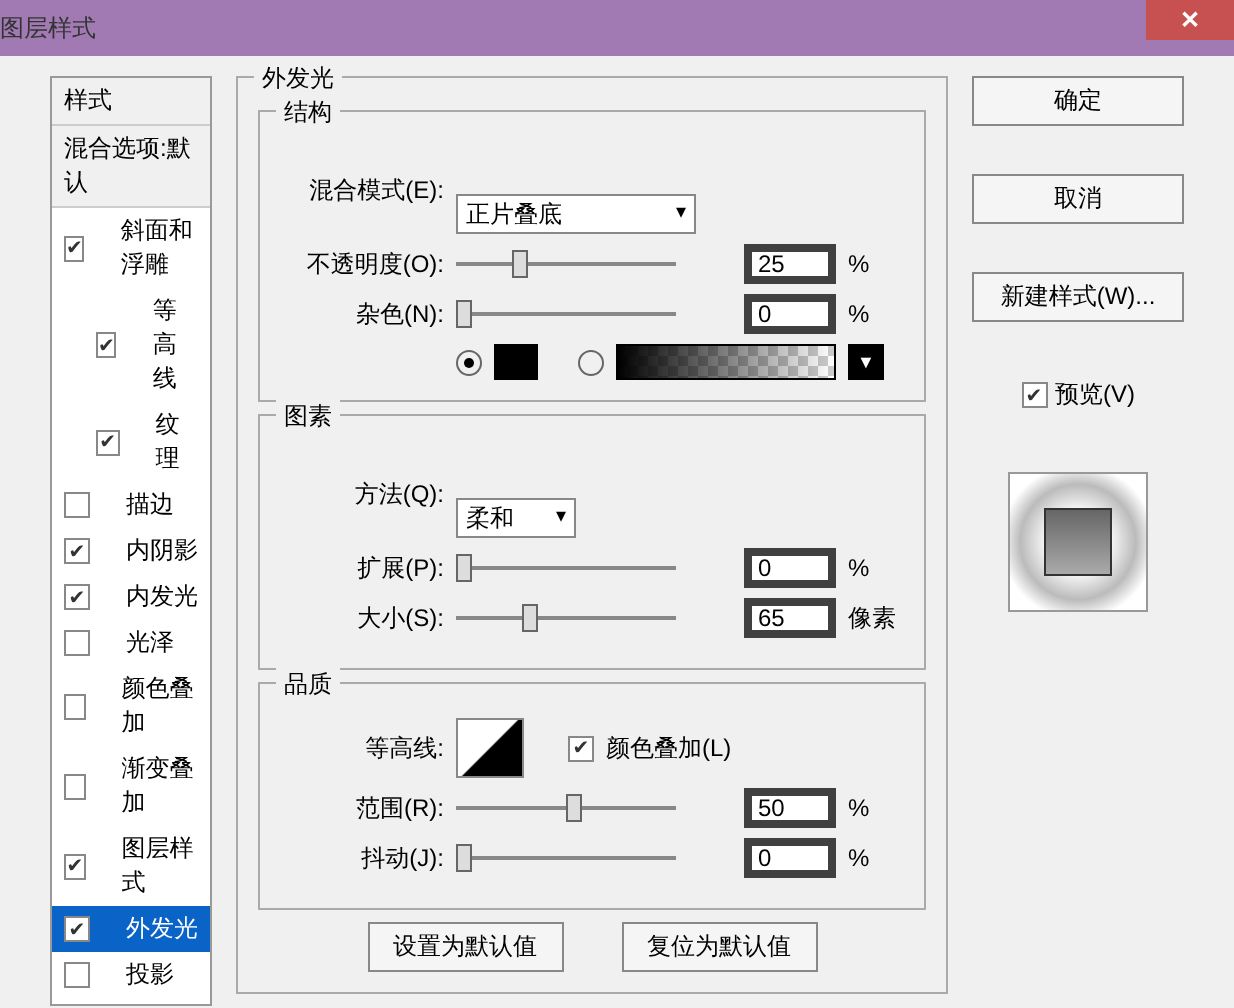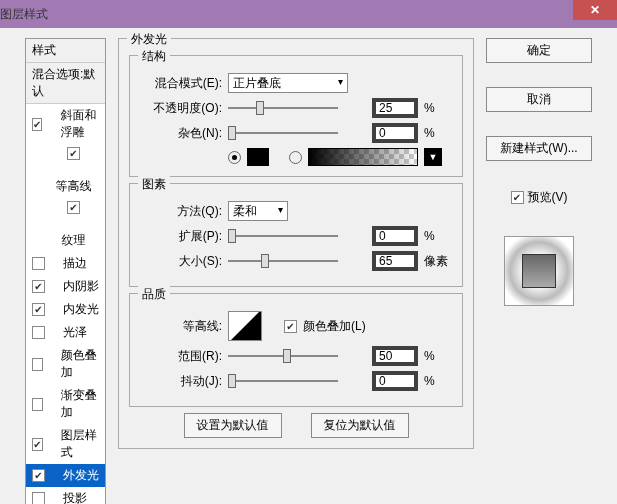--- a/index.html
+++ b/index.html
@@ -5,31 +5,31 @@
 * { box-sizing: border-box; margin: 0; padding: 0; font-family: "Microsoft YaHei", SimSun, sans-serif; font-size: 12px; }
 body { background: #f0f0f0; width: 617px; height: 504px; }
 .titlebar { background: #a17ab3; height: 28px; display: flex; align-items: center; position: relative; }
 .title { flex: 1; text-align: left; color: #333; }
 .close-btn { background: #c75050; color: #fff; width: 44px; height: 20px; display: flex; align-items: center; justify-content: center; position: absolute; right: 0; top: 0; font-size: 14px; font-weight: bold; }
 .dialog-body { display: flex; padding: 10px 25px; gap: 8px; }
 .style-list { width: 105px; border: 1px solid #999; background: #fff; }
 .style-header { background: #f0f0f0; border-bottom: 1px solid #ccc; padding: 3px 6px; }
 .style-sub { background: #f0f0f0; border-bottom: 1px solid #ccc; padding: 3px 6px; }
 .style-item { display: flex; align-items: center; gap: 18px; padding: 3px 6px; }
-.style-item.indent { padding-left: 22px; flex-direction: column; }
+.style-item.indent { padding-left: 22px; }
 .style-item.selected { background: #0a64c8; color: #fff; }
 .ckbox { width: 13px; height: 13px; border: 1px solid #888; background: #fff; display: inline-flex; align-items: center; justify-content: center; font-size: 10px; color: #333; }
 .ckbox.checked::before { content: "✔"; }
 .center-panel { flex: 1; padding: 0 4px; }
 .group { border: 1px solid #aaa; margin-bottom: 6px; padding: 12px 10px 10px 10px; position: relative; }
 .group-title { position: absolute; top: -8px; left: 8px; background: #f0f0f0; padding: 0 4px; }
 .row { display: flex; align-items: center; margin: 5px 0; gap: 6px; }
 .label { width: 82px; text-align: right; }
 .select { border: 1px solid #888; background: #fff; height: 20px; padding: 1px 16px 1px 4px; min-width: 120px; appearance: none; position: relative; }
-.select-wrap { position: relative; display: inline-block; }
+.select-wrap { position: relative; display: inline-block; margin-top: 24px; }
 .select-wrap::after { content: "▾"; position: absolute; right: 5px; top: 3px; pointer-events: none; font-size: 10px; }
 .slider { flex: 0 0 110px; height: 18px; position: relative; }
 .slider-track { position: absolute; top: 8px; left: 0; right: 0; height: 2px; background: #888; }
 .slider-thumb { position: absolute; top: 2px; width: 8px; height: 14px; background: #ddd; border: 1px solid #666; }
 .numbox { width: 46px; height: 20px; border: 4px solid #404040; background: #fff; padding: 1px 3px; text-align: left; margin-left: 28px; }
 .unit { width: 28px; }
 .radio { width: 13px; height: 13px; border: 1px solid #666; border-radius: 50%; display: inline-flex; align-items: center; justify-content: center; }
 .radio.on::before { content: ""; width: 5px; height: 5px; background: #000; border-radius: 50%; }
 .swatch { width: 22px; height: 18px; border: 1px solid #000; }
 .swatch.black { background: #000; }

